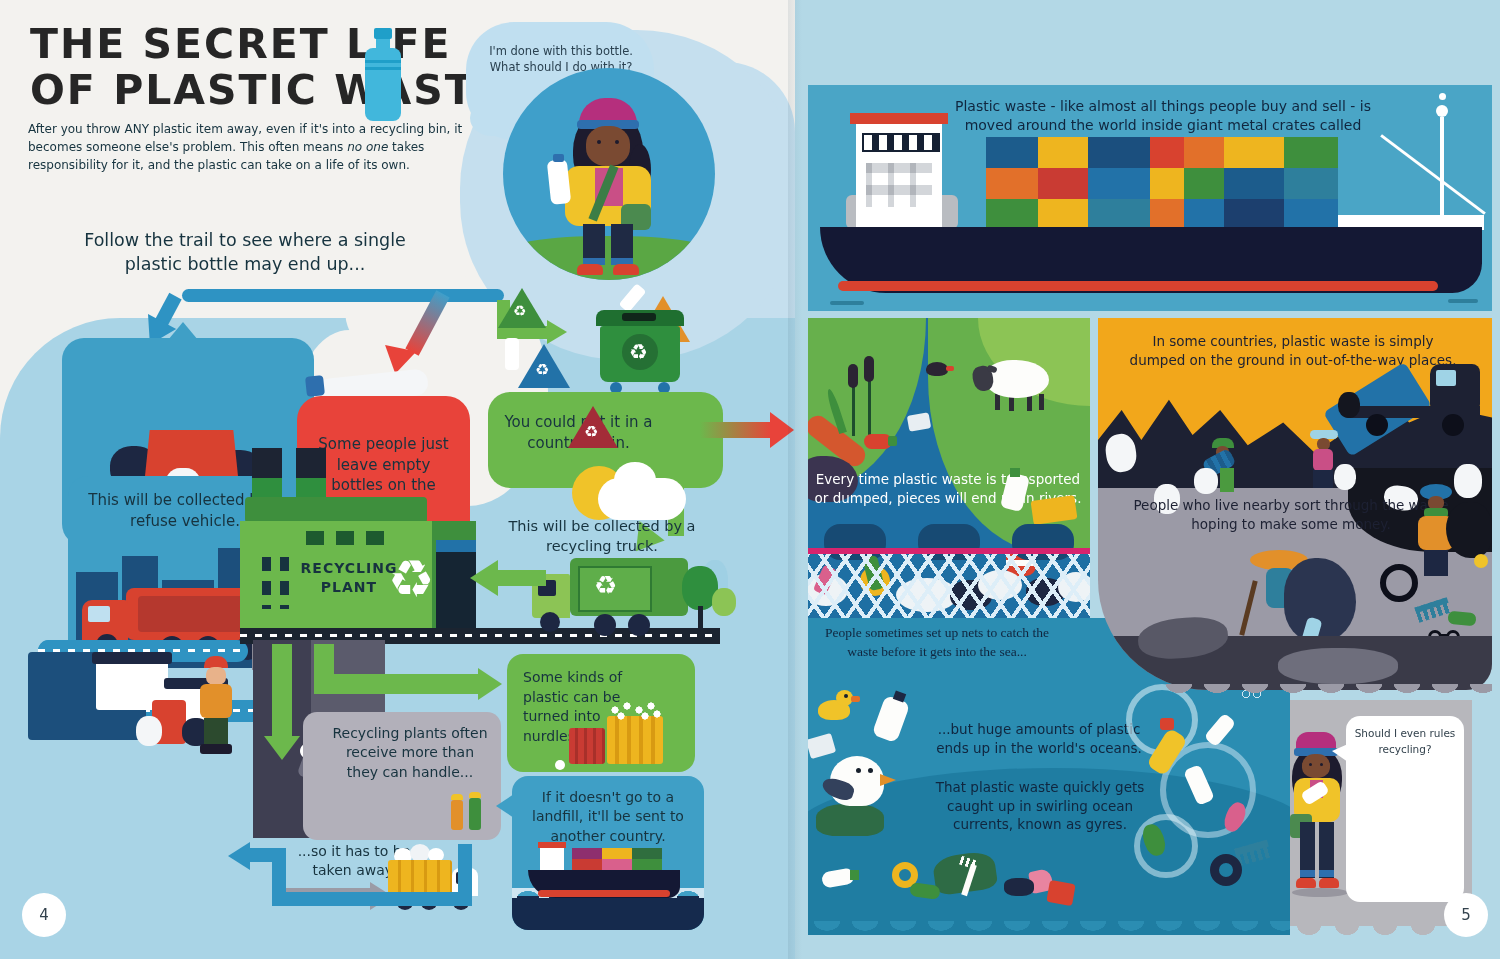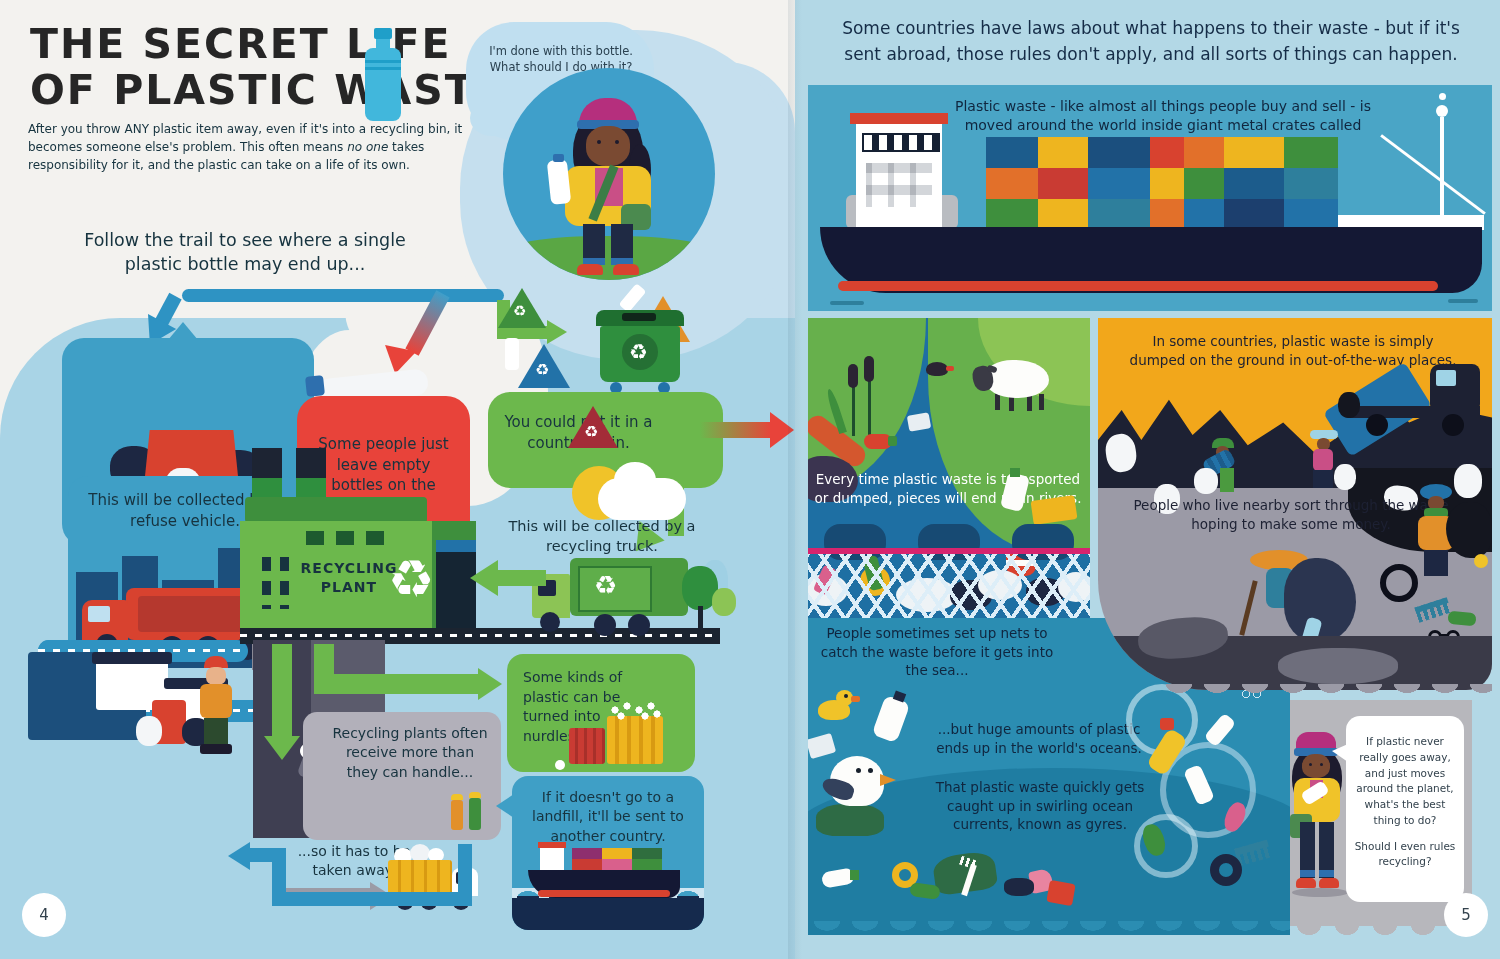--- a/index.html
+++ b/index.html
@@ -282,21 +282,20 @@
       </div>
     </div>
 
     <div class="a" style="left:22px;top:893px;width:44px;height:44px;background:#fff;border-radius:50%;"></div>
     <div class="a t" style="left:22px;top:893px;width:44px;line-height:44px;font-size:15px;color:#33424d;">4</div>
   </div>
 
   <div class="a" style="left:795px;top:0;width:705px;height:959px;background:#b3d8e6;"></div>
   <div class="a" style="left:788px;top:0;width:14px;height:959px;background:linear-gradient(90deg,rgba(40,70,90,0.10),rgba(255,255,255,0));"></div>
 
-  <div class="a t" style="left:822px;top:16px;width:658px;font-size:17px;line-height:1.5;color:#152c47;">Some countries have laws about what happens to their waste - but if it's sent abroad, those rules don't apply, and all sorts of things can happen.</div>
 
   <div class="a" style="left:808px;top:85px;width:684px;height:226px;background:#4aa5c6;overflow:hidden;">
     <div class="a t" style="left:140px;top:12px;width:430px;font-size:14px;color:#10263f;">Plastic waste - like almost all things people buy and sell - is moved around the world inside giant metal crates called containers.</div>
     <div class="a" style="left:38px;top:110px;width:112px;height:34px;background:#b9bcc1;border-radius:6px;"></div>
     <div class="a" style="left:48px;top:34px;width:86px;height:110px;background:#fff;"></div>
     <div class="a" style="left:42px;top:28px;width:98px;height:11px;background:#d8422f;"></div>
     <div class="a" style="left:54px;top:48px;width:74px;height:15px;background:repeating-linear-gradient(90deg,#fff 0 8px,#152033 8px 15px);border:2px solid #152033;"></div>
     <div class="a" style="left:58px;top:78px;width:66px;height:44px;background:repeating-linear-gradient(90deg,#c9ccd1 0 6px,transparent 6px 22px),repeating-linear-gradient(180deg,#c9ccd1 0 10px,#fff 10px 22px);background-blend-mode:multiply;opacity:.8;"></div>
     <div class="a" style="left:632px;top:32px;width:4px;height:106px;background:#fff;"></div>
     <div class="a" style="left:628px;top:20px;width:12px;height:12px;background:#fff;border-radius:50%;"></div>
@@ -382,21 +381,21 @@
       <div class="a" style="left:142px;top:26px;width:42px;height:30px;background:#1d2742;border-radius:45%;"></div>
       <div class="a" style="left:170px;top:16px;width:44px;height:30px;background:#eef3f6;border-radius:50%;"></div>
       <div class="a" style="left:218px;top:24px;width:38px;height:28px;background:#1d2742;border-radius:45%;"></div>
       <div class="a" style="left:250px;top:18px;width:36px;height:30px;background:#eef3f6;border-radius:50%;"></div>
       <div class="a net" style="left:0;top:0;width:282px;height:68px;"></div>
     </div>
   </div>
 
   <div class="a" style="left:808px;top:618px;width:482px;height:317px;background:#2b8db2;overflow:hidden;">
     <div class="a" style="left:-20px;top:150px;width:530px;height:180px;background:#1f7da2;border-radius:50% 50% 0 0 / 70px 70px 0 0;"></div>
-    <div class="a t" style="left:4px;top:6px;width:250px;font-size:13.5px;color:#10263f;">People sometimes set up nets to catch the waste before it gets into the sea...</div>
+    <div class="a t" style="left:4px;top:6px;width:250px;font-size:13.5px;color:#10263f;font-family:Liberation Serif, serif;">People sometimes set up nets to catch the waste before it gets into the sea...</div>
     <div class="a" style="left:10px;top:72px;width:44px;height:32px;">
       <div class="a" style="left:0;top:10px;width:32px;height:20px;background:#f0c329;border-radius:50% 50% 40% 40%;"></div>
       <div class="a" style="left:18px;top:0;width:17px;height:16px;background:#f0c329;border-radius:50%;"></div>
       <div class="a" style="left:33px;top:6px;width:9px;height:6px;background:#e2702a;border-radius:2px;"></div>
       <div class="a" style="left:26px;top:4px;width:4px;height:4px;background:#17202c;border-radius:50%;"></div>
     </div>
     <div class="a" style="left:70px;top:80px;width:26px;height:42px;background:#fdfdfb;border-radius:8px;transform:rotate(20deg);"></div>
     <div class="a" style="left:86px;top:74px;width:11px;height:9px;background:#1d2742;transform:rotate(20deg);"></div>
     <div class="a t" style="left:112px;top:160px;width:240px;font-size:13.5px;color:#10263f;">That plastic waste quickly gets caught up in swirling ocean currents, known as gyres.</div>
     <div class="a t" style="left:116px;top:102px;width:230px;font-size:13.5px;color:#10263f;">...but huge amounts of plastic ends up in the world's oceans.</div>
@@ -514,21 +513,20 @@
       <div class="a" style="left:8px;top:90px;width:15px;height:56px;background:#1f2a44;"></div>
       <div class="a" style="left:27px;top:90px;width:15px;height:56px;background:#1f2a44;"></div>
       <div class="a" style="left:8px;top:138px;width:15px;height:7px;background:#2e6fae;"></div>
       <div class="a" style="left:27px;top:138px;width:15px;height:7px;background:#2e6fae;"></div>
       <div class="a" style="left:4px;top:146px;width:20px;height:10px;background:#d8422f;border-radius:5px 5px 2px 2px;"></div>
       <div class="a" style="left:27px;top:146px;width:20px;height:10px;background:#d8422f;border-radius:5px 5px 2px 2px;"></div>
       <div class="a" style="left:0;top:156px;width:56px;height:9px;background:#97969f;border-radius:50%;"></div>
     </div>
     <div class="a tri" style="left:42px;top:44px;border-right:16px solid #fff;border-top:7px solid transparent;border-bottom:11px solid transparent;"></div>
     <div class="a" style="left:56px;top:16px;width:118px;height:186px;background:#fff;border-radius:14px;">
-      <div class="t" style="padding:18px 8px 0;font-size:10.5px;line-height:1.5;color:#33424d;">If plastic never really goes away, and just moves around the planet, what's the best thing to do?</div>
       <div class="t" style="padding:10px 8px 0;font-size:10.5px;line-height:1.5;color:#33424d;">Should I even rules recycling?</div>
     </div>
   </div>
   <div class="a wave" style="left:1290px;top:926px;width:182px;background-image:radial-gradient(ellipse 17px 13px at 50% 0,#b7b7bc 68%,transparent 70%);"></div>
 
   <div class="a" style="left:1444px;top:893px;width:44px;height:44px;background:#fff;border-radius:50%;"></div>
   <div class="a t" style="left:1444px;top:893px;width:44px;line-height:44px;font-size:15px;color:#33424d;">5</div>
 
 </div>
 

